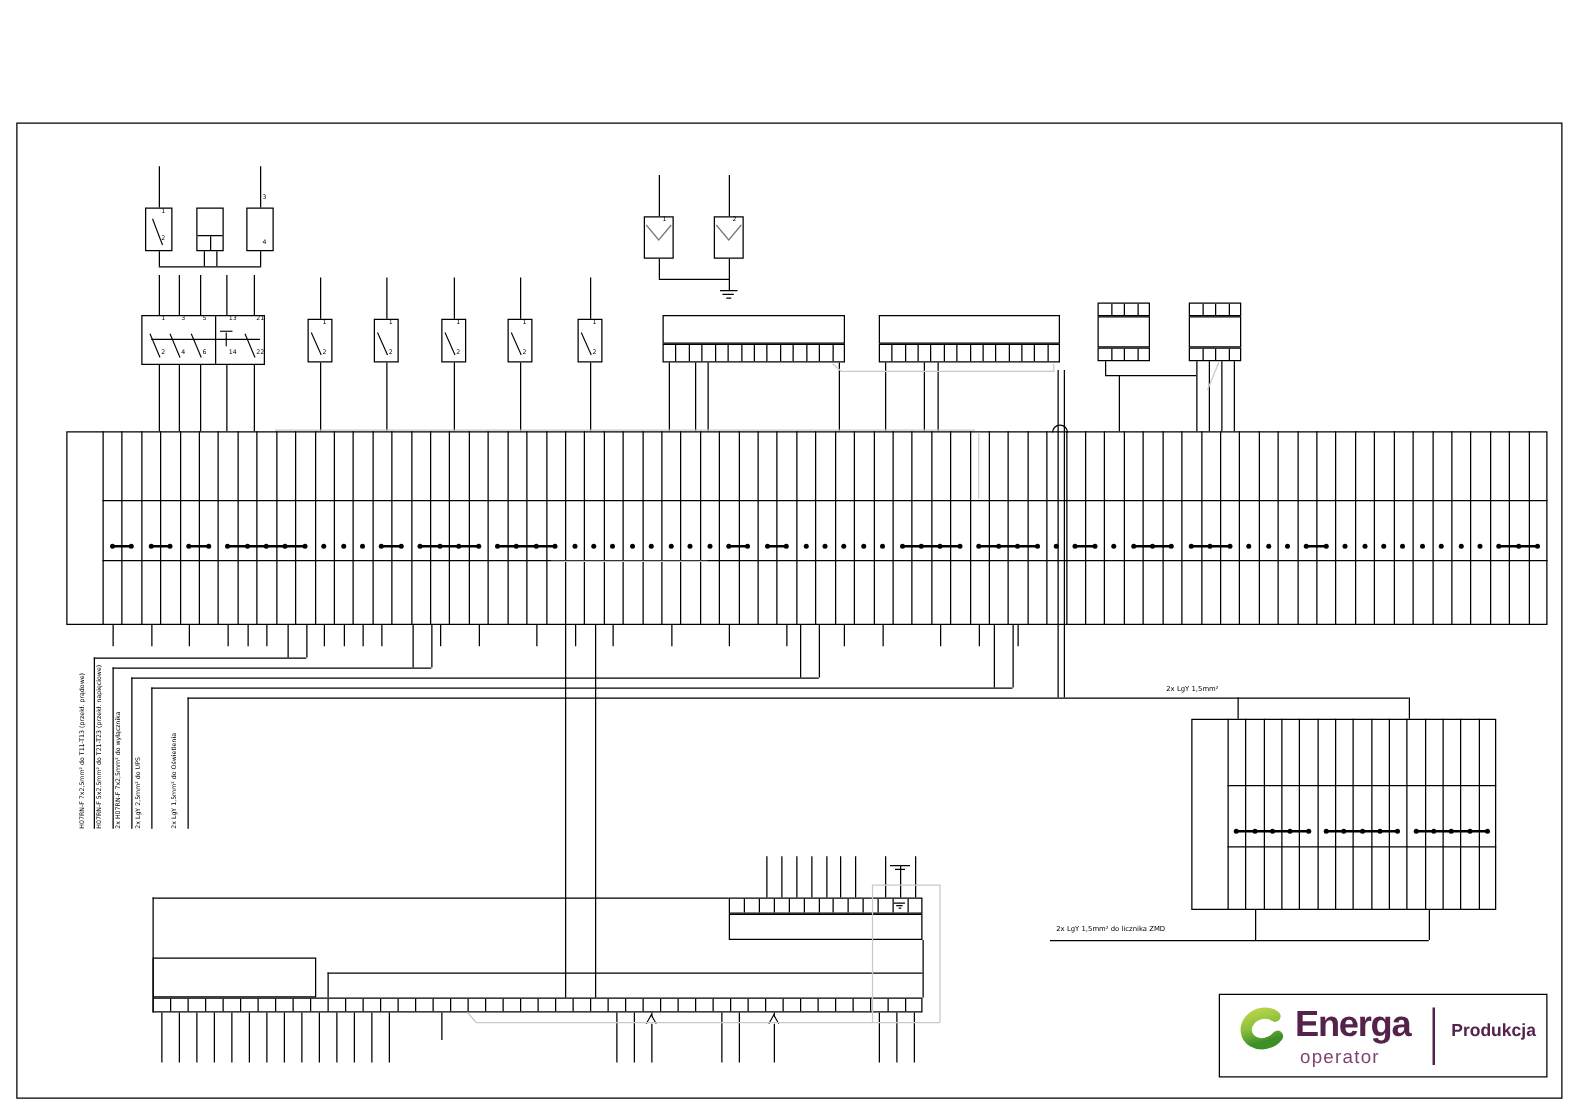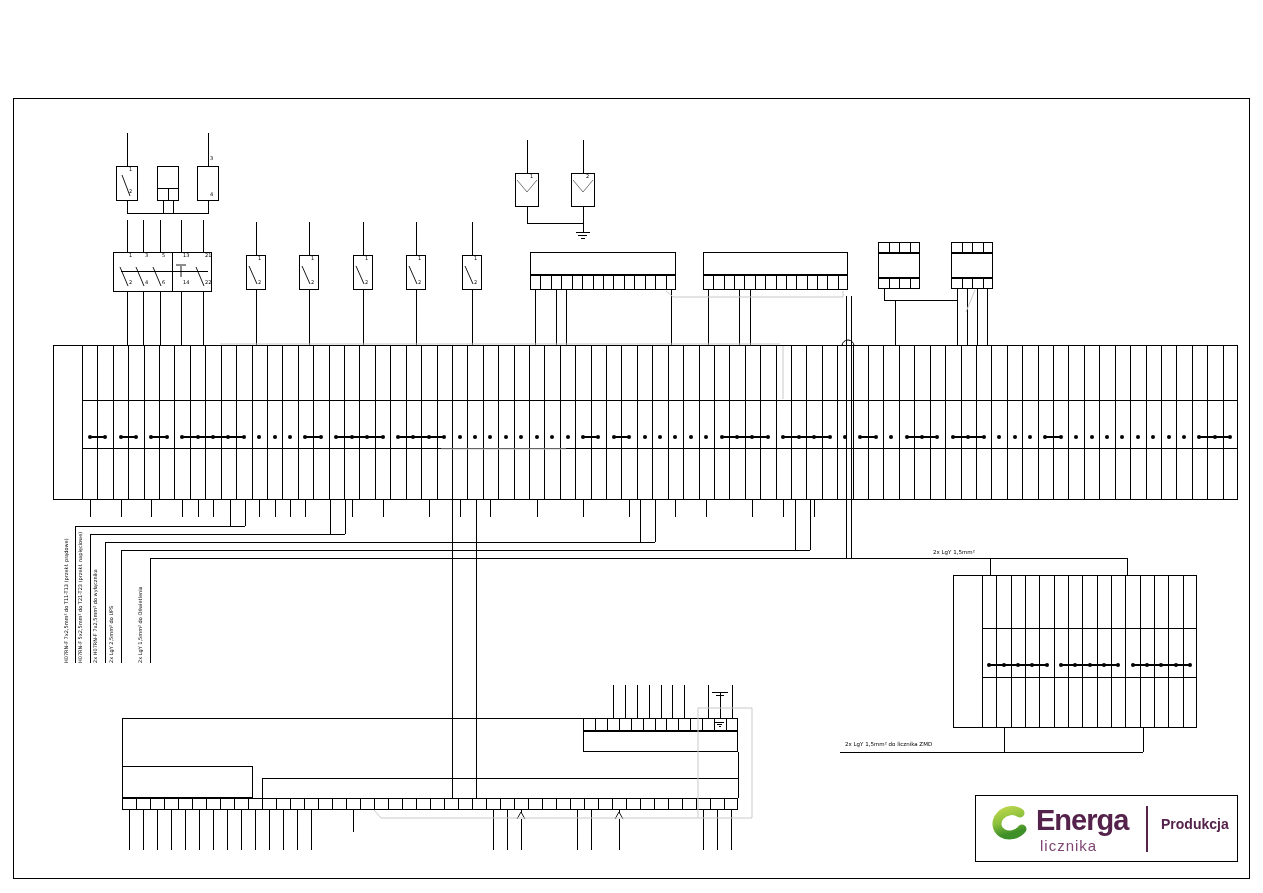--- a/index.html
+++ b/index.html
@@ -562,19 +562,19 @@
         <linearGradient id="lg" x1="0" y1="0" x2="0.3" y2="1">
           <stop offset="0" stop-color="#b5d44a"></stop>
           <stop offset="0.5" stop-color="#8bc03c"></stop>
           <stop offset="1" stop-color="#3f8f28"></stop>
         </linearGradient>
       </defs>
       <path d="M33,9 A14,12 -18 1 0 35,25" fill="none" stroke="url(#lg)" stroke-width="9" stroke-linecap="round"></path>
     </svg>
   </div>
   <div class="logo-brand" style="color: rgb(84, 34, 74);">Energa</div>
-  <div class="logo-operator" style="color: rgb(125, 68, 114);">licznika</div>
+  <div class="logo-operator" style="color: rgb(125, 68, 114);">operator</div>
   <div class="logo-divider" style="background: rgb(84, 34, 74);"></div>
   <div class="logo-right" style="color: rgb(84, 34, 74);">Produkcja</div>
 
   <div class="hlabel" style="left:933px;top:549px">2x LgY 1,5mm²</div>
   <div class="hlabel" style="left:845px;top:741px">2x LgY 1,5mm² do licznika ZMD</div>
 </div>
 
 </body></html>

